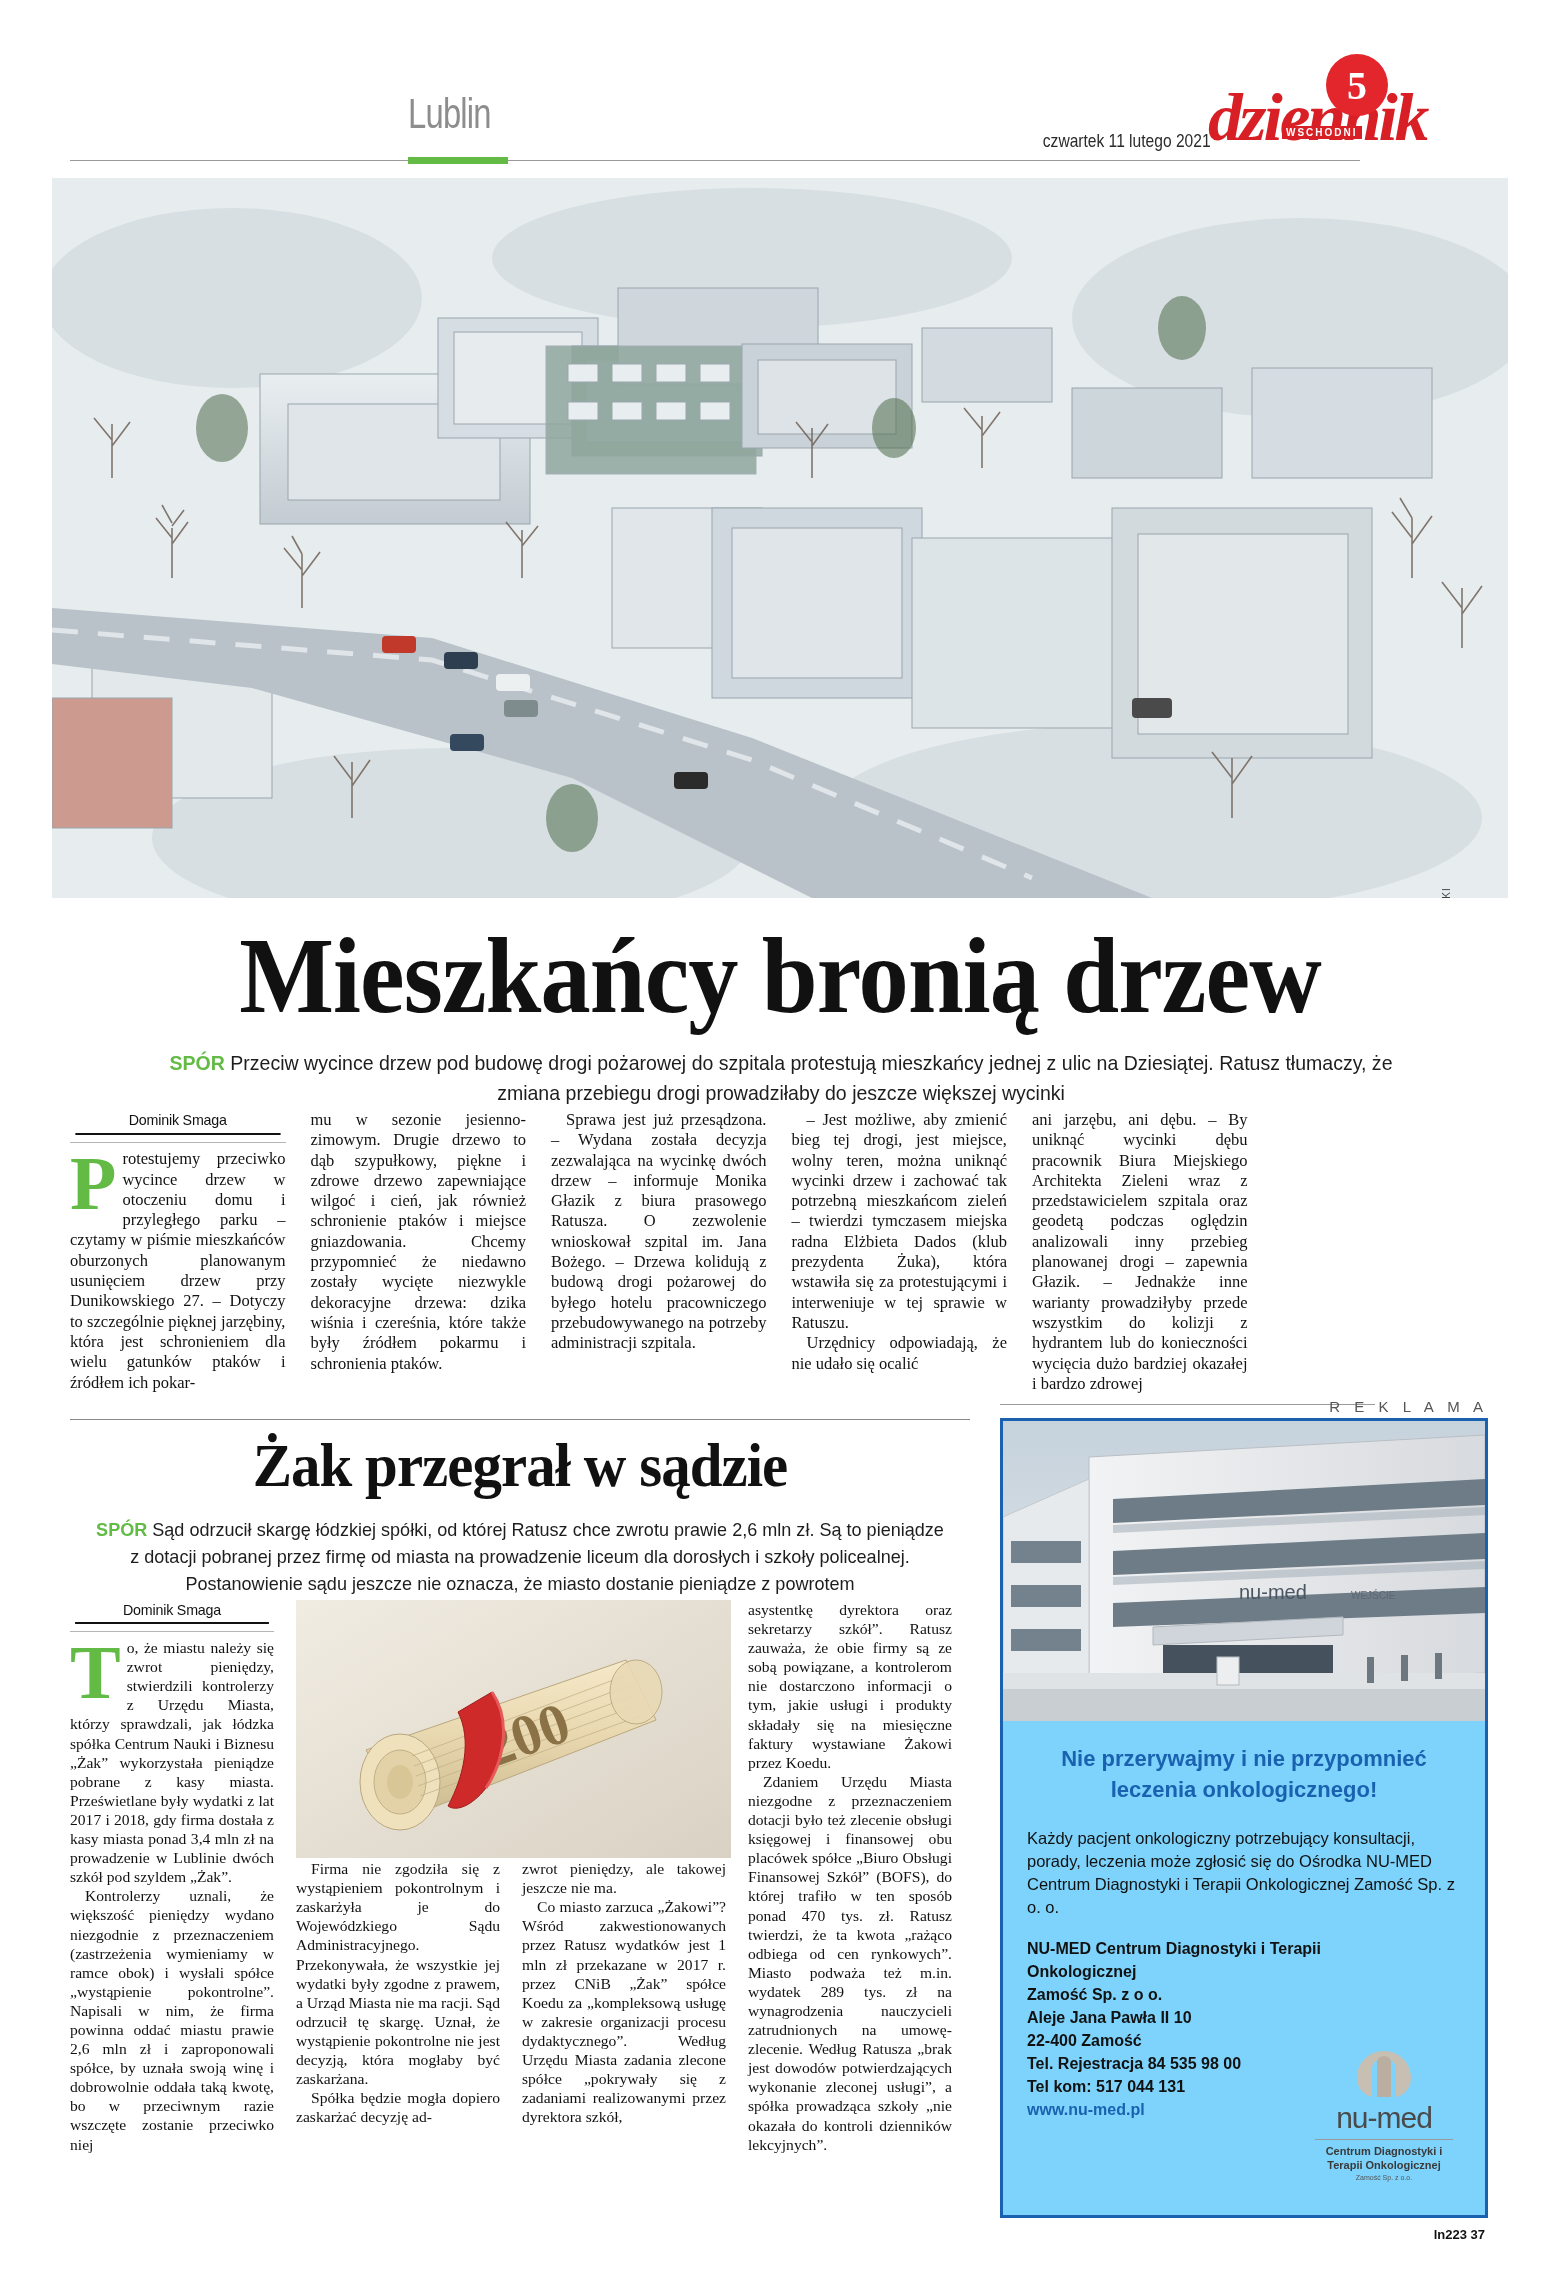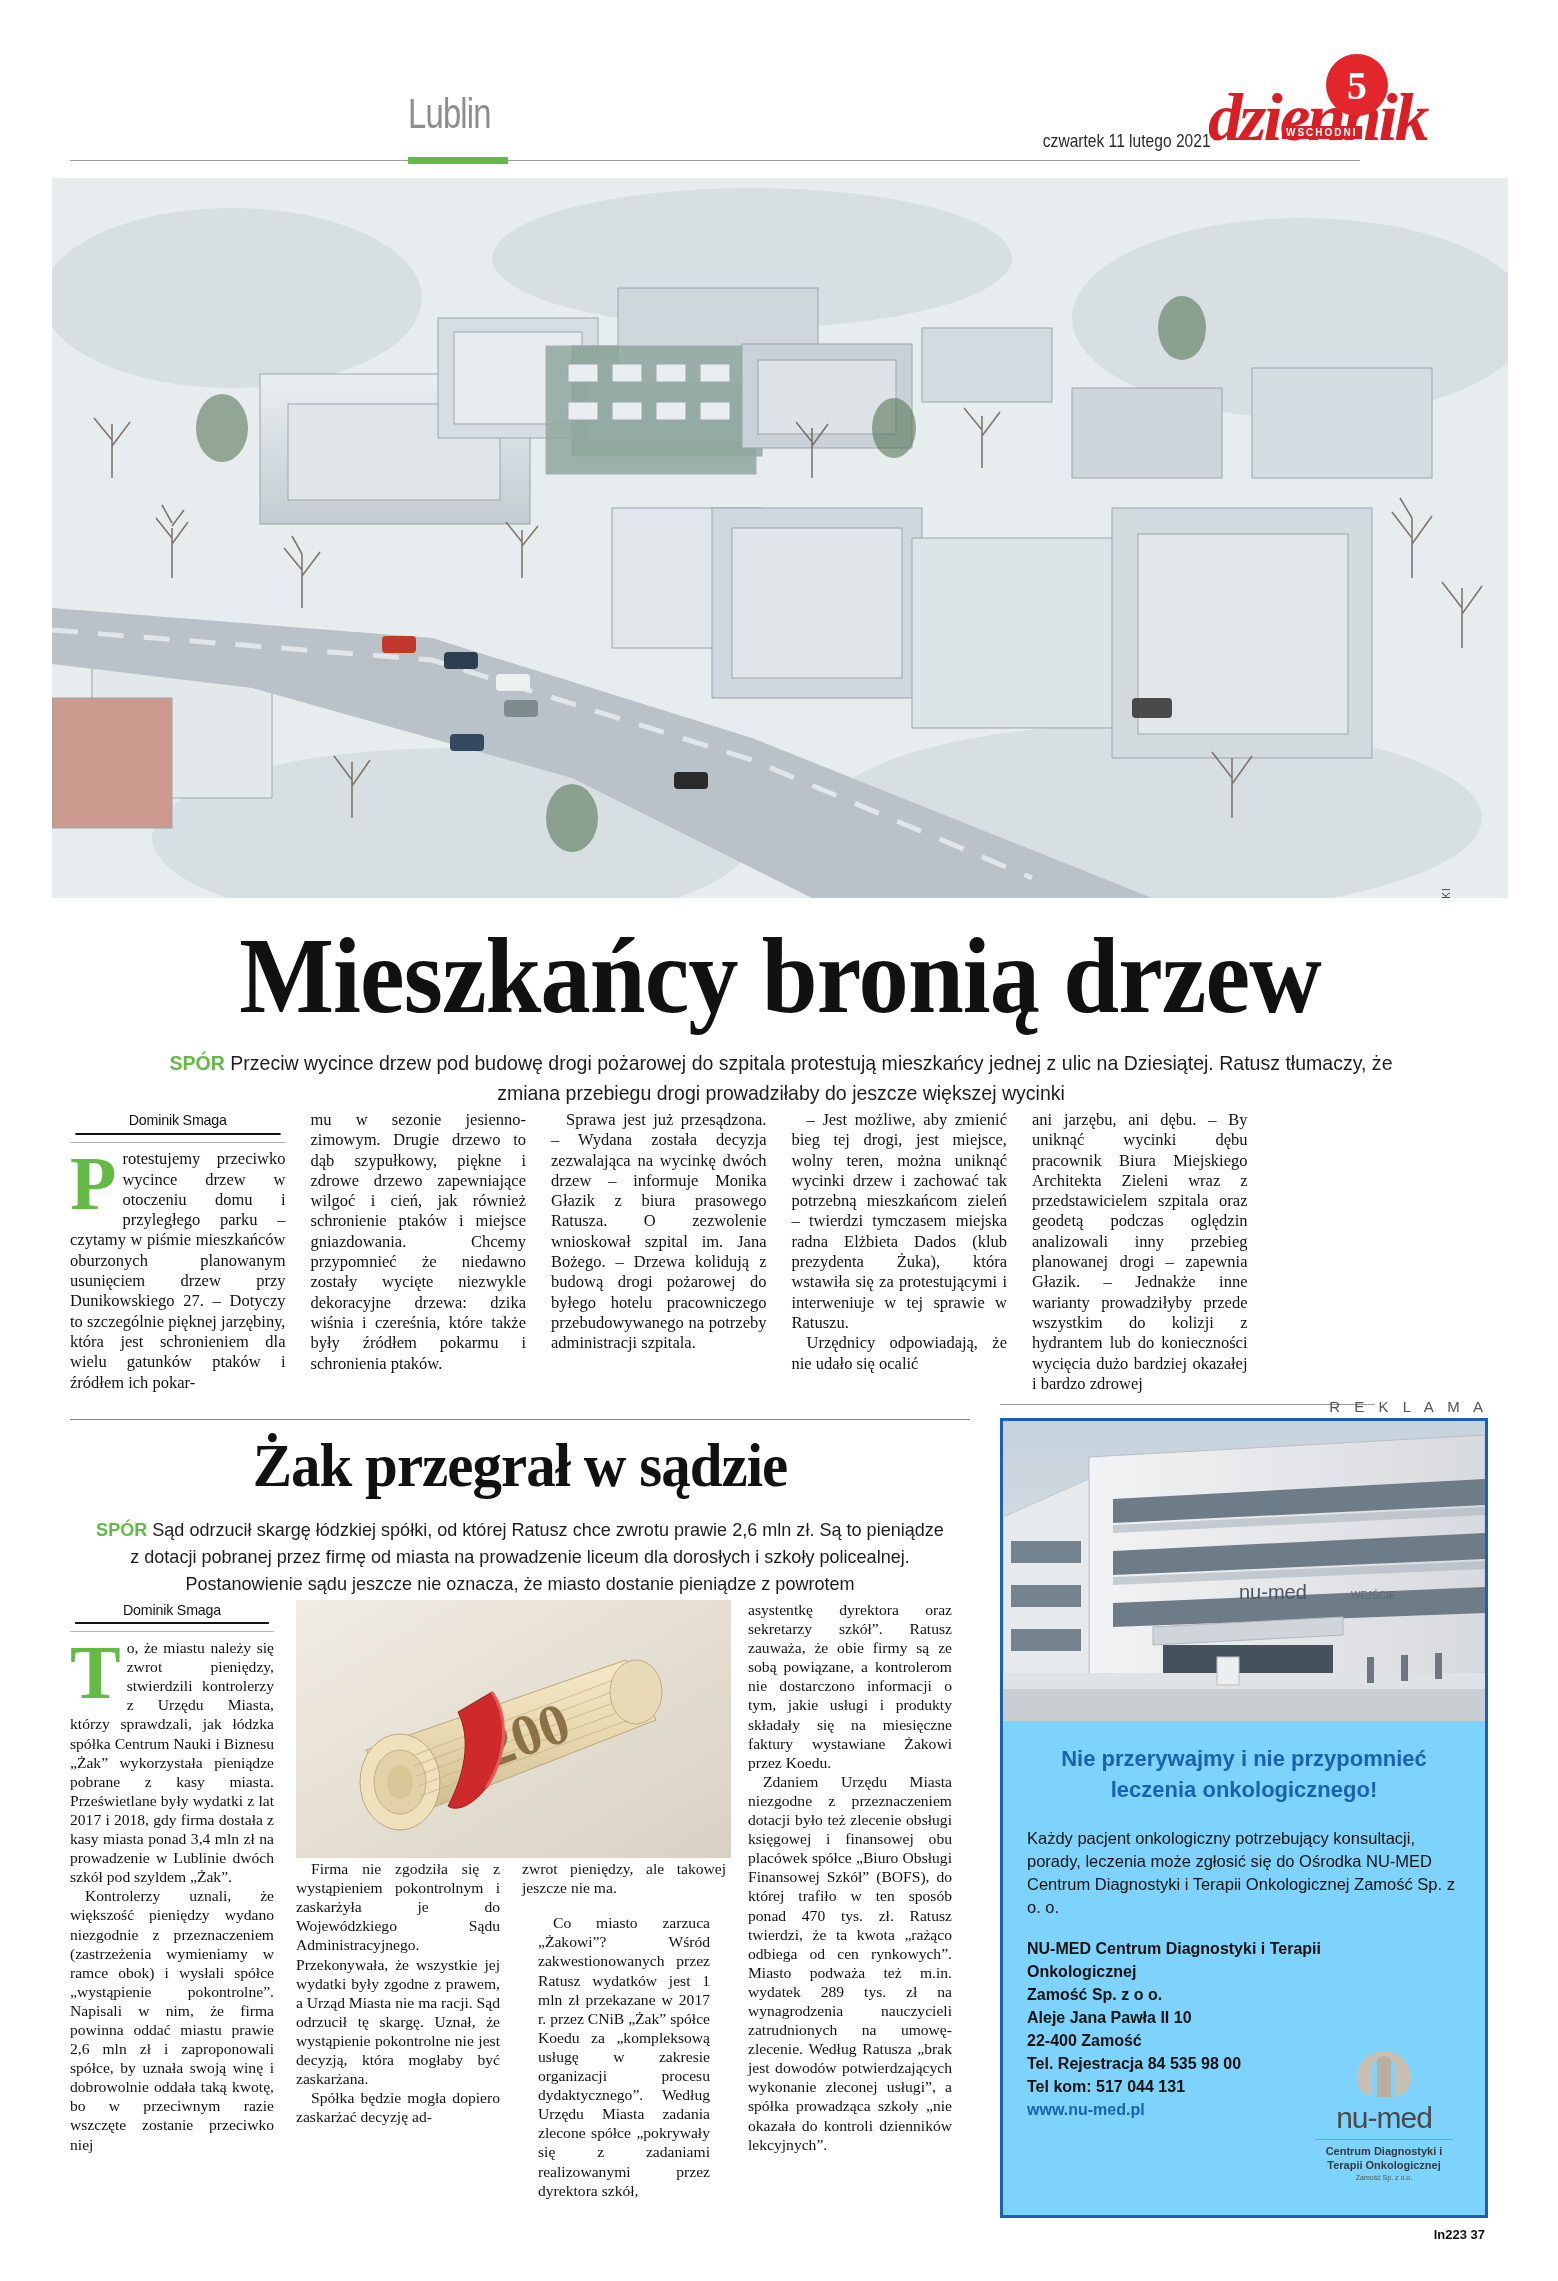--- a/index.html
+++ b/index.html
@@ -247,21 +247,21 @@
     </div>
     <div class="col">
       <div style="height:240px"></div>
       <p style="margin:0">postępowanie administracyjne.</p>
       <p class="p-ind" style="margin:0">Firma nie zgodziła się z wystąpieniem pokontrolnym i zaskarżyła je do Wojewódzkiego Sądu Administracyjnego. Przekonywała, że wszystkie jej wydatki były zgodne z prawem, a Urząd Miasta nie ma racji. Sąd odrzucił tę skargę. Uznał, że wystąpienie pokontrolne nie jest decyzją, która mogłaby być zaskarżana.</p>
       <p class="p-ind" style="margin:0">Spółka będzie mogła dopiero zaskarżać decyzję ad-</p>
     </div>
     <div class="col">
       <div style="height:240px"></div>
       <p style="margin:0">ministracyjną nakazującą jej zwrot pieniędzy, ale takowej jeszcze nie ma.</p>
-      <p class="p-ind" style="margin:16px">Co miasto zarzuca „Żakowi”? Wśród zakwestionowanych przez Ratusz wydatków jest 1 mln zł przekazane w 2017 r. przez CNiB „Żak” spółce Koedu za „kompleksową usługę w zakresie organizacji procesu dydaktycznego”. Według Urzędu Miasta zadania zlecone spółce „pokrywały się z zadaniami realizowanymi przez dyrektora szkół,</p>
+      <p class="p-ind" style="margin:0">Co miasto zarzuca „Żakowi”? Wśród zakwestionowanych przez Ratusz wydatków jest 1 mln zł przekazane w 2017 r. przez CNiB „Żak” spółce Koedu za „kompleksową usługę w zakresie organizacji procesu dydaktycznego”. Według Urzędu Miasta zadania zlecone spółce „pokrywały się z zadaniami realizowanymi przez dyrektora szkół,</p>
     </div>
     <div class="col">
       <p style="margin:0">asystentkę dyrektora oraz sekretarzy szkół”. Ratusz zauważa, że obie firmy są ze sobą powiązane, a kontrolerom nie dostarczono informacji o tym, jakie usługi i produkty składały się na miesięczne faktury wystawiane Żakowi przez Koedu.</p>
       <p class="p-ind" style="margin:0">Zdaniem Urzędu Miasta niezgodne z przeznaczeniem dotacji było też zlecenie obsługi księgowej i finansowej obu placówek spółce „Biuro Obsługi Finansowej Szkół” (BOFS), do której trafiło w ten sposób ponad 470 tys. zł. Ratusz twierdzi, że ta kwota „rażąco odbiega od cen rynkowych”. Miasto podważa też m.in. wydatek 289 tys. zł na wynagrodzenia nauczycieli zatrudnionych na umowę-zlecenie. Według Ratusza „brak jest dowodów potwierdzających wykonanie zleconej usługi”, a spółka prowadząca szkoły „nie okazała do kontroli dzienników lekcyjnych”.</p>
     </div>
   </div>
 
   <div class="money-photo">
     <svg width="435" height="258" viewBox="0 0 435 258">
       <defs>

